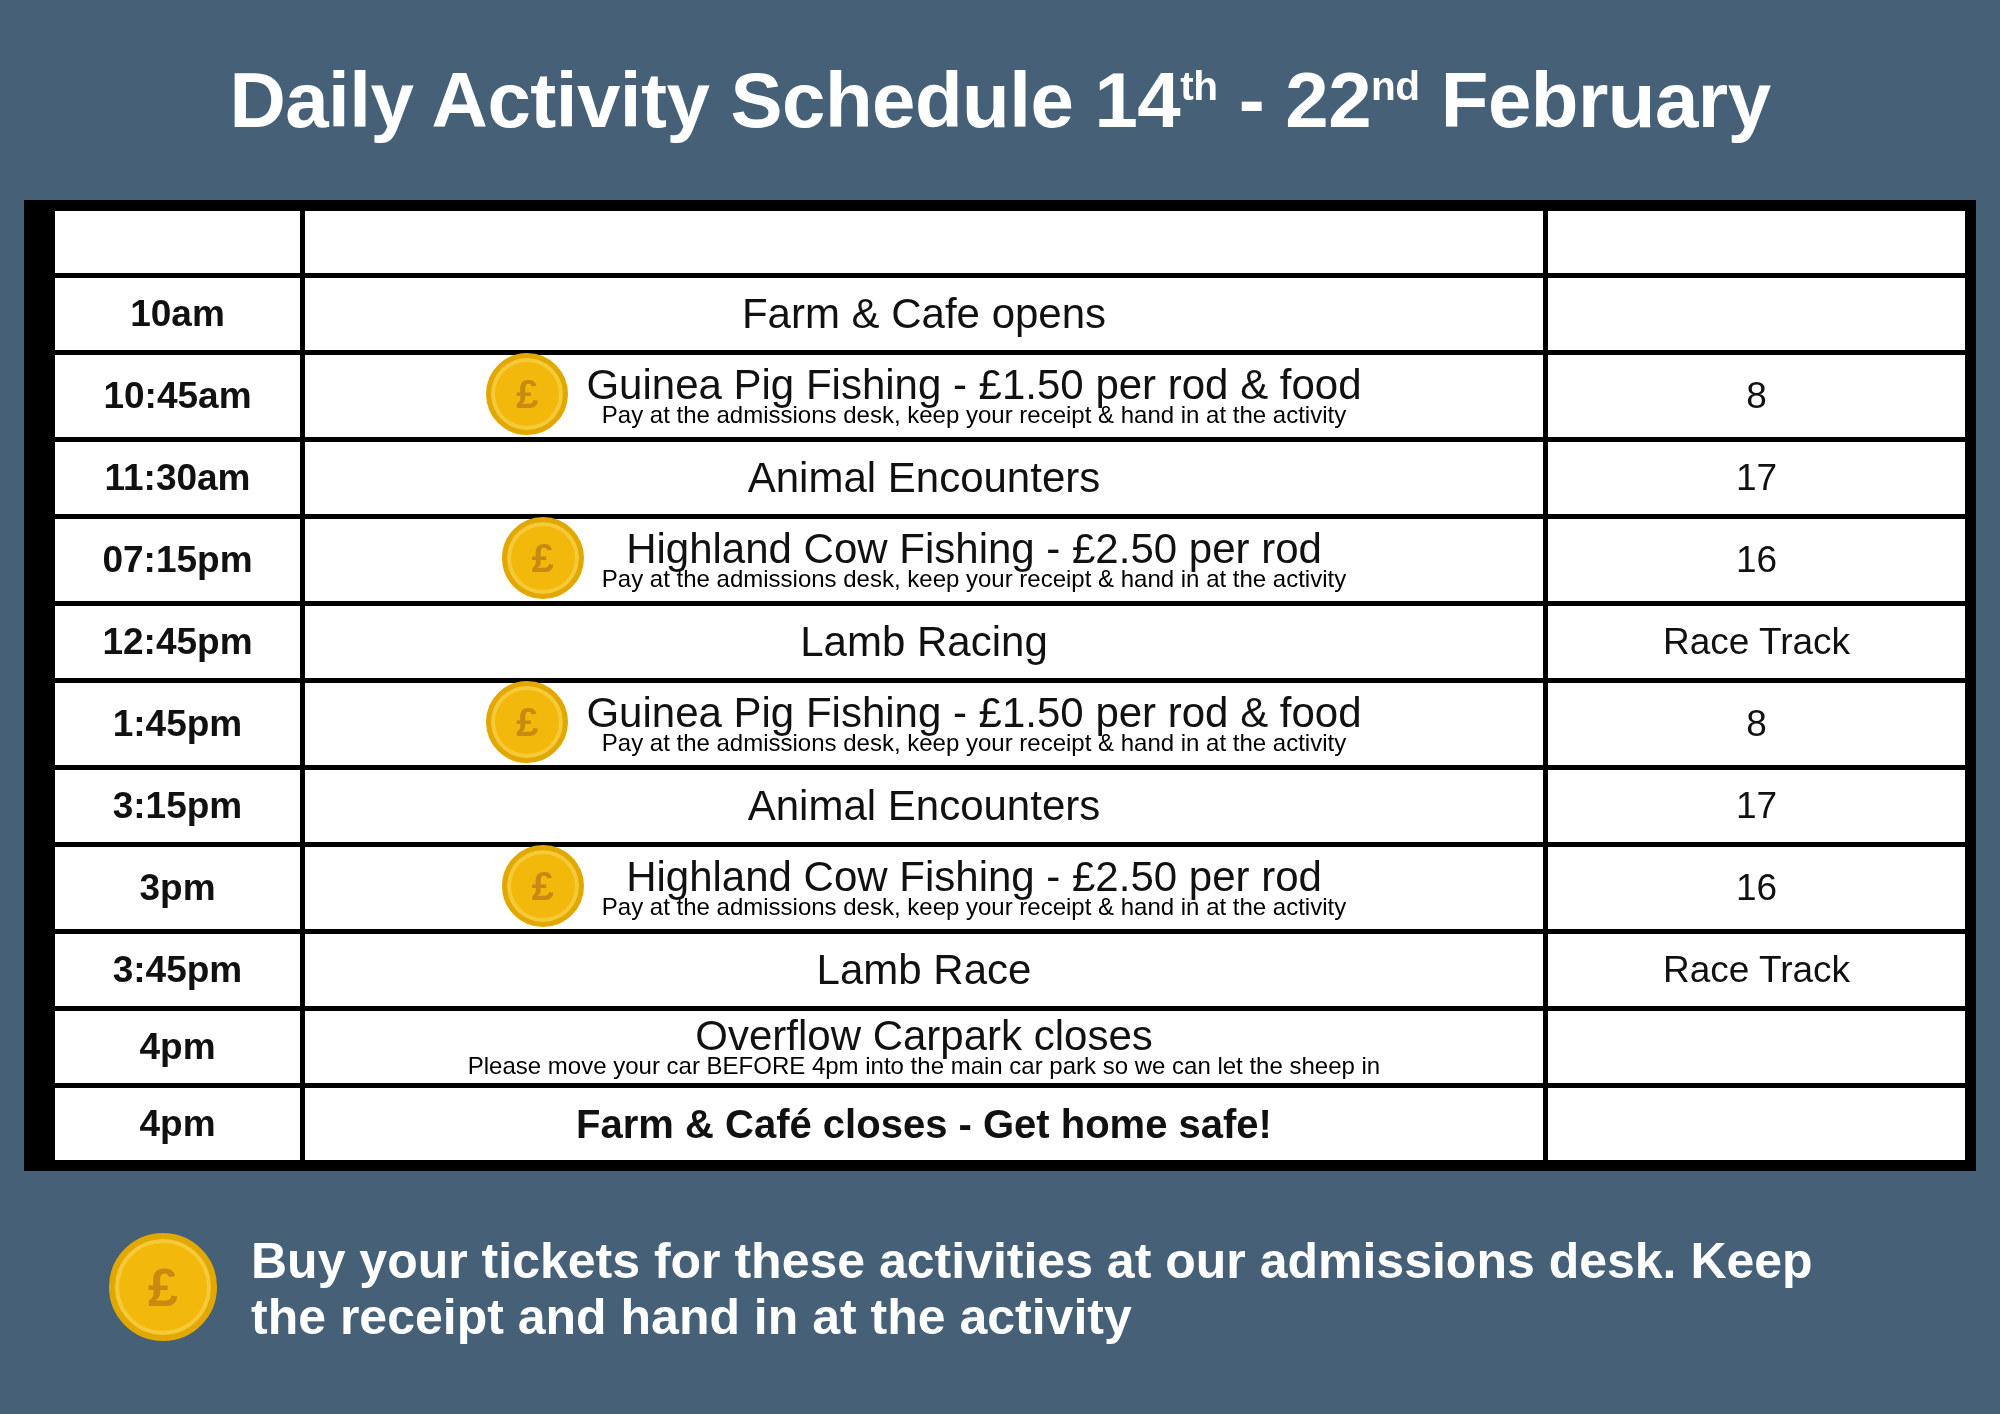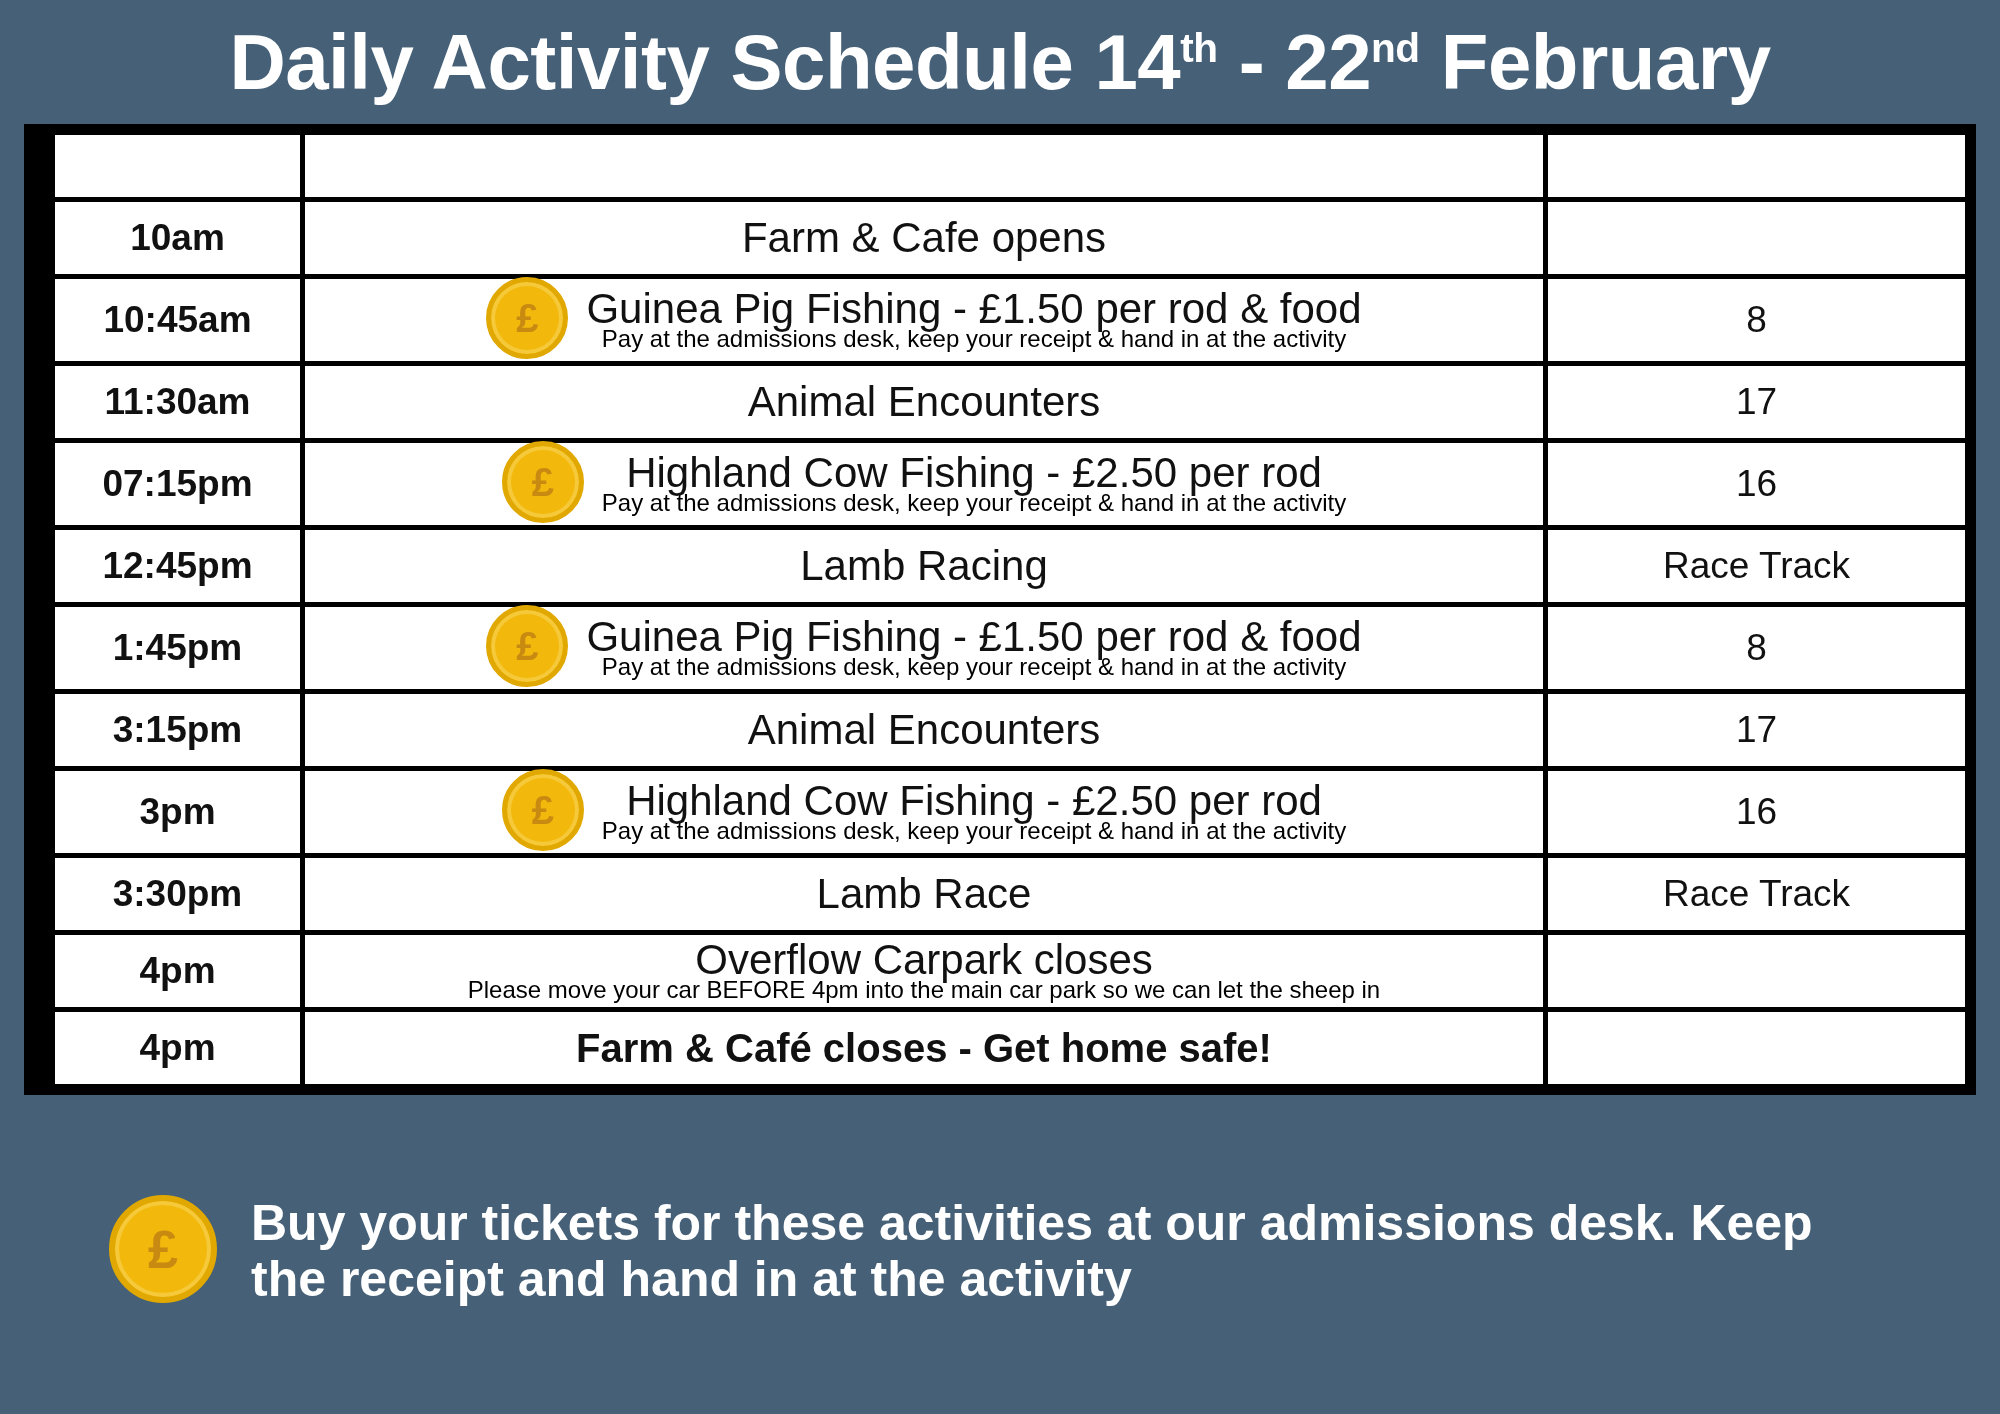--- a/index.html
+++ b/index.html
@@ -18,21 +18,21 @@
     width: 2000px;
     height: 1414px;
     box-sizing: border-box;
     display: flex;
     flex-direction: column;
     background: #456077;
   }
 
   
   .title-bar {
-    height: 124px;
+    height: 200px;
     display: flex;
     align-items: center;
     justify-content: center;
     padding: 0 40px;
   }
   .title {
     color: #ffffff;
     font-size: 78px;
     font-weight: bold;
     letter-spacing: -0.5px;
@@ -298,21 +298,21 @@
                 </div>
                 <div class="act-texts">
                   <div class="act-main">Highland Cow Fishing - £2.50 per rod</div>
                   <div class="act-sub">Pay at the admissions desk, keep your receipt &amp; hand in at the activity</div>
                 </div>
               </div>
             </td>
             <td class="loc">16</td>
           </tr>
           <tr>
-            <td class="time">3:30pm</td>
+            <td class="time">3:45pm</td>
             <td class="activity-cell">
               <div class="activity-inner">
                 <div class="act-texts">
                   <div class="act-main">Lamb Race</div>
                 </div>
               </div>
             </td>
             <td class="loc">Race Track</td>
           </tr>
           <tr>

